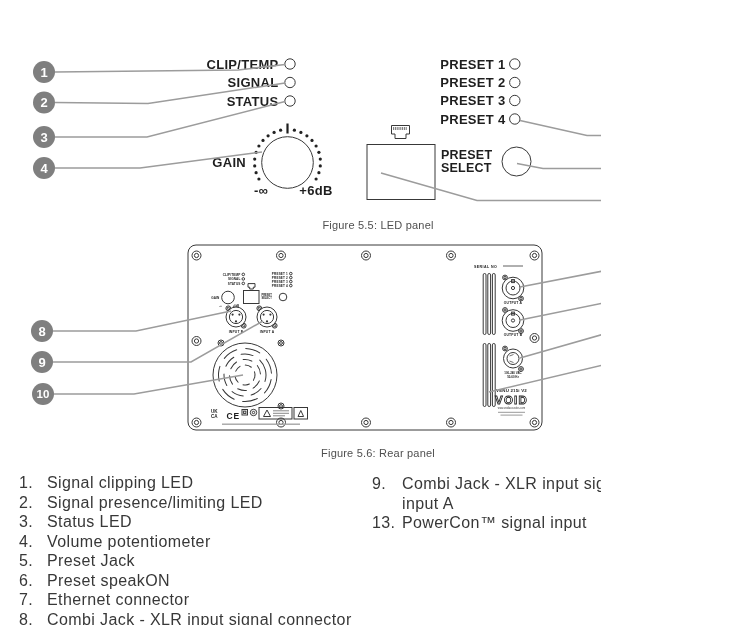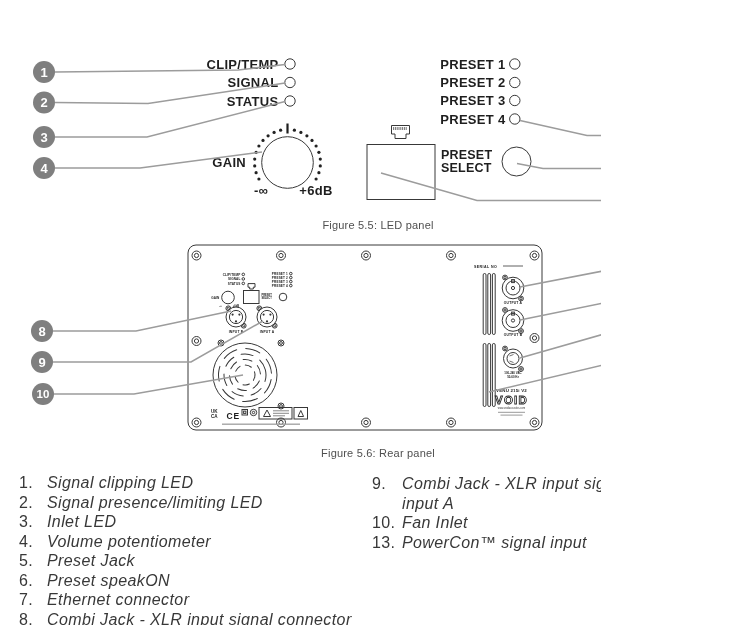--- a/index.html
+++ b/index.html
@@ -31,21 +31,21 @@
   .tvoid{font-size:11.5px;font-weight:800;fill:#ffffff;stroke:#1e1e1e;stroke-width:.85px;
          text-anchor:middle;letter-spacing:1.2px;}
   
   .legend{position:absolute;top:433px;left:0;width:756px;
           font-size:16px;line-height:19.5px;letter-spacing:.4px;color:#383838;}
   .col-left{position:absolute;left:19px;top:0;width:346px;}
   .col-right{position:absolute;left:372px;top:1px;width:380px;}
   .leg-row{display:flex;}
   .leg-num{width:28px;flex:none;}
   .col-right .leg-num{width:30px;}
-  .leg-text{flex:1;white-space:pre-line;font-style:italic;}
+  .leg-text{flex:1;white-space:pre-line;}
 </style>
 </head>
 <body>
 
 <div class="page">
 
 <svg width="756" height="430" viewBox="0 0 756 430">
   <defs>
     <g id="screw-lg">
           <circle r="4.5" class="lnw" stroke-width="0.9"></circle>
@@ -367,21 +367,21 @@
     <div class="leg-row">
           <div class="leg-num">1.</div>
           <div class="leg-text">Signal clipping LED</div>
         </div>
     <div class="leg-row">
           <div class="leg-num">2.</div>
           <div class="leg-text">Signal presence/limiting LED</div>
         </div>
     <div class="leg-row">
           <div class="leg-num">3.</div>
-          <div class="leg-text">Inlet LED</div>
+          <div class="leg-text">Status LED</div>
         </div>
     <div class="leg-row">
           <div class="leg-num">4.</div>
           <div class="leg-text">Volume potentiometer</div>
         </div>
     <div class="leg-row">
           <div class="leg-num">5.</div>
           <div class="leg-text">Preset Jack</div>
         </div>
     <div class="leg-row">
@@ -398,23 +398,19 @@
 input B</div>
         </div>
   </div>
   <div class="col-right">
     <div class="leg-row">
           <div class="leg-num">9.</div>
           <div class="leg-text">Combi Jack - XLR input signal connector
 input A</div>
         </div>
     <div class="leg-row">
-          <div class="leg-num">10.</div>
-          <div class="leg-text">Fan Inlet</div>
-        </div>
-    <div class="leg-row">
           <div class="leg-num">13.</div>
           <div class="leg-text">PowerCon™ signal input</div>
         </div>
   </div>
 </div>
 
 </div>
 
 </body></html>

